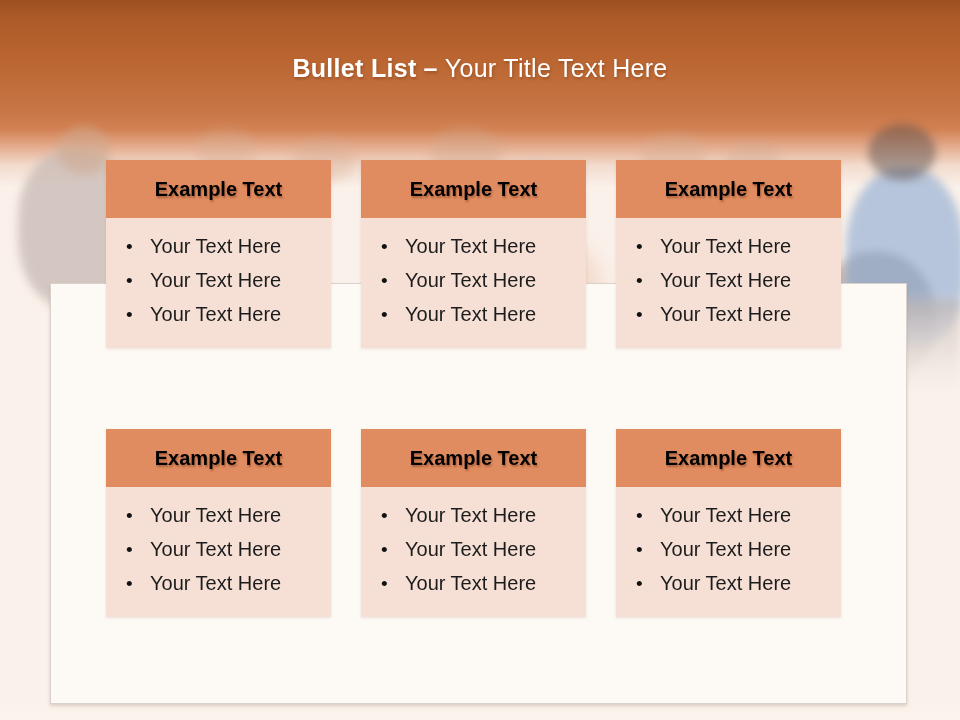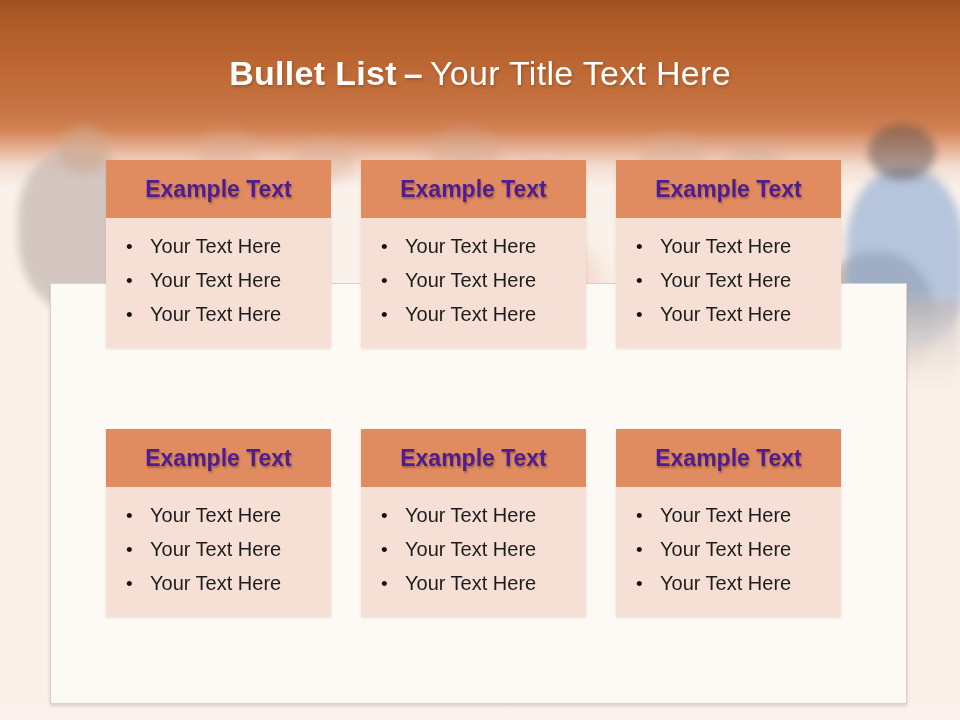--- a/index.html
+++ b/index.html
@@ -24,35 +24,35 @@
   .board{left:520px;top:160px;width:44px;height:138px;background:#CFC5BE;opacity:.55;transform:rotate(4deg);filter:blur(2px);}
   .orange-blob{left:412px;top:222px;width:190px;height:132px;background:#E2A585;opacity:.3;border-radius:50%;filter:blur(10px);}
   .fig-right-dark{left:824px;top:252px;width:112px;height:135px;background:#A89B98;opacity:.6;border-radius:45% 55% 55% 40%;filter:blur(4px);}
   .fig-right-blue{left:846px;top:168px;width:118px;height:180px;background:#7FA2CF;opacity:.55;border-radius:45% 45% 38% 38%;filter:blur(4px);}
   .fig-right-hair{left:868px;top:124px;width:68px;height:56px;background:#5E5250;opacity:.5;border-radius:50%;filter:blur(4px);}
   .fig-right-legs{left:900px;top:300px;width:60px;height:90px;background:#B0A3A0;opacity:.55;filter:blur(5px);}
   .veil{position:absolute;left:0;top:288px;width:960px;height:110px;z-index:2;
     background:linear-gradient(180deg, rgba(250,241,234,0) 0%, rgba(250,241,234,.85) 75%, #FAF1EA 100%);}
   
   .title{position:absolute;left:0;right:0;top:54px;z-index:5;text-align:center;
-    color:#FFFFFF;font-size:34px;letter-spacing:.3px;
+    color:#FFFFFF;font-size:25px;letter-spacing:.3px;
     text-shadow:1px 2px 3px rgba(95,42,8,.35);}
   .t-bold{font-weight:700;}
   .t-dash{font-weight:700;margin:0 7px;}
   .t-reg{font-weight:400;}
   
   .panel{position:absolute;left:50px;top:283px;width:855px;height:419px;z-index:3;
     background:#FDFAF6;border:1px solid #D9D2CC;
     box-shadow:0 2px 3px rgba(160,140,125,.35);}
   
   .box{position:absolute;width:225px;z-index:4;box-shadow:0 1px 3px rgba(130,85,60,.15);}
   .c1{left:106px;} .c2{left:361px;} .c3{left:616px;}
   .r1{top:160px;} .r2{top:429px;}
-  .box-header{height:58px;background:#E08C60;color:#4c1d95;
-    font-size:23px;font-weight:700;text-align:center;line-height:58px;
+  .box-header{height:58px;background:#E08C60;color:#000000;
+    font-size:20px;font-weight:700;text-align:center;line-height:58px;
     text-shadow:1px 2px 2px rgba(125,58,26,.5);}
   .box-body{height:130px;background:#F6E0D6;box-sizing:border-box;padding:11px 6px 0 20px;}
   .row{display:flex;align-items:baseline;height:34px;line-height:34px;
     font-size:20px;color:#1C1C1C;white-space:nowrap;}
   .dot{width:24px;flex:0 0 24px;font-size:19px;color:#111;}
 </style>
 </head>
 <body>
 
 <div class="slide">

